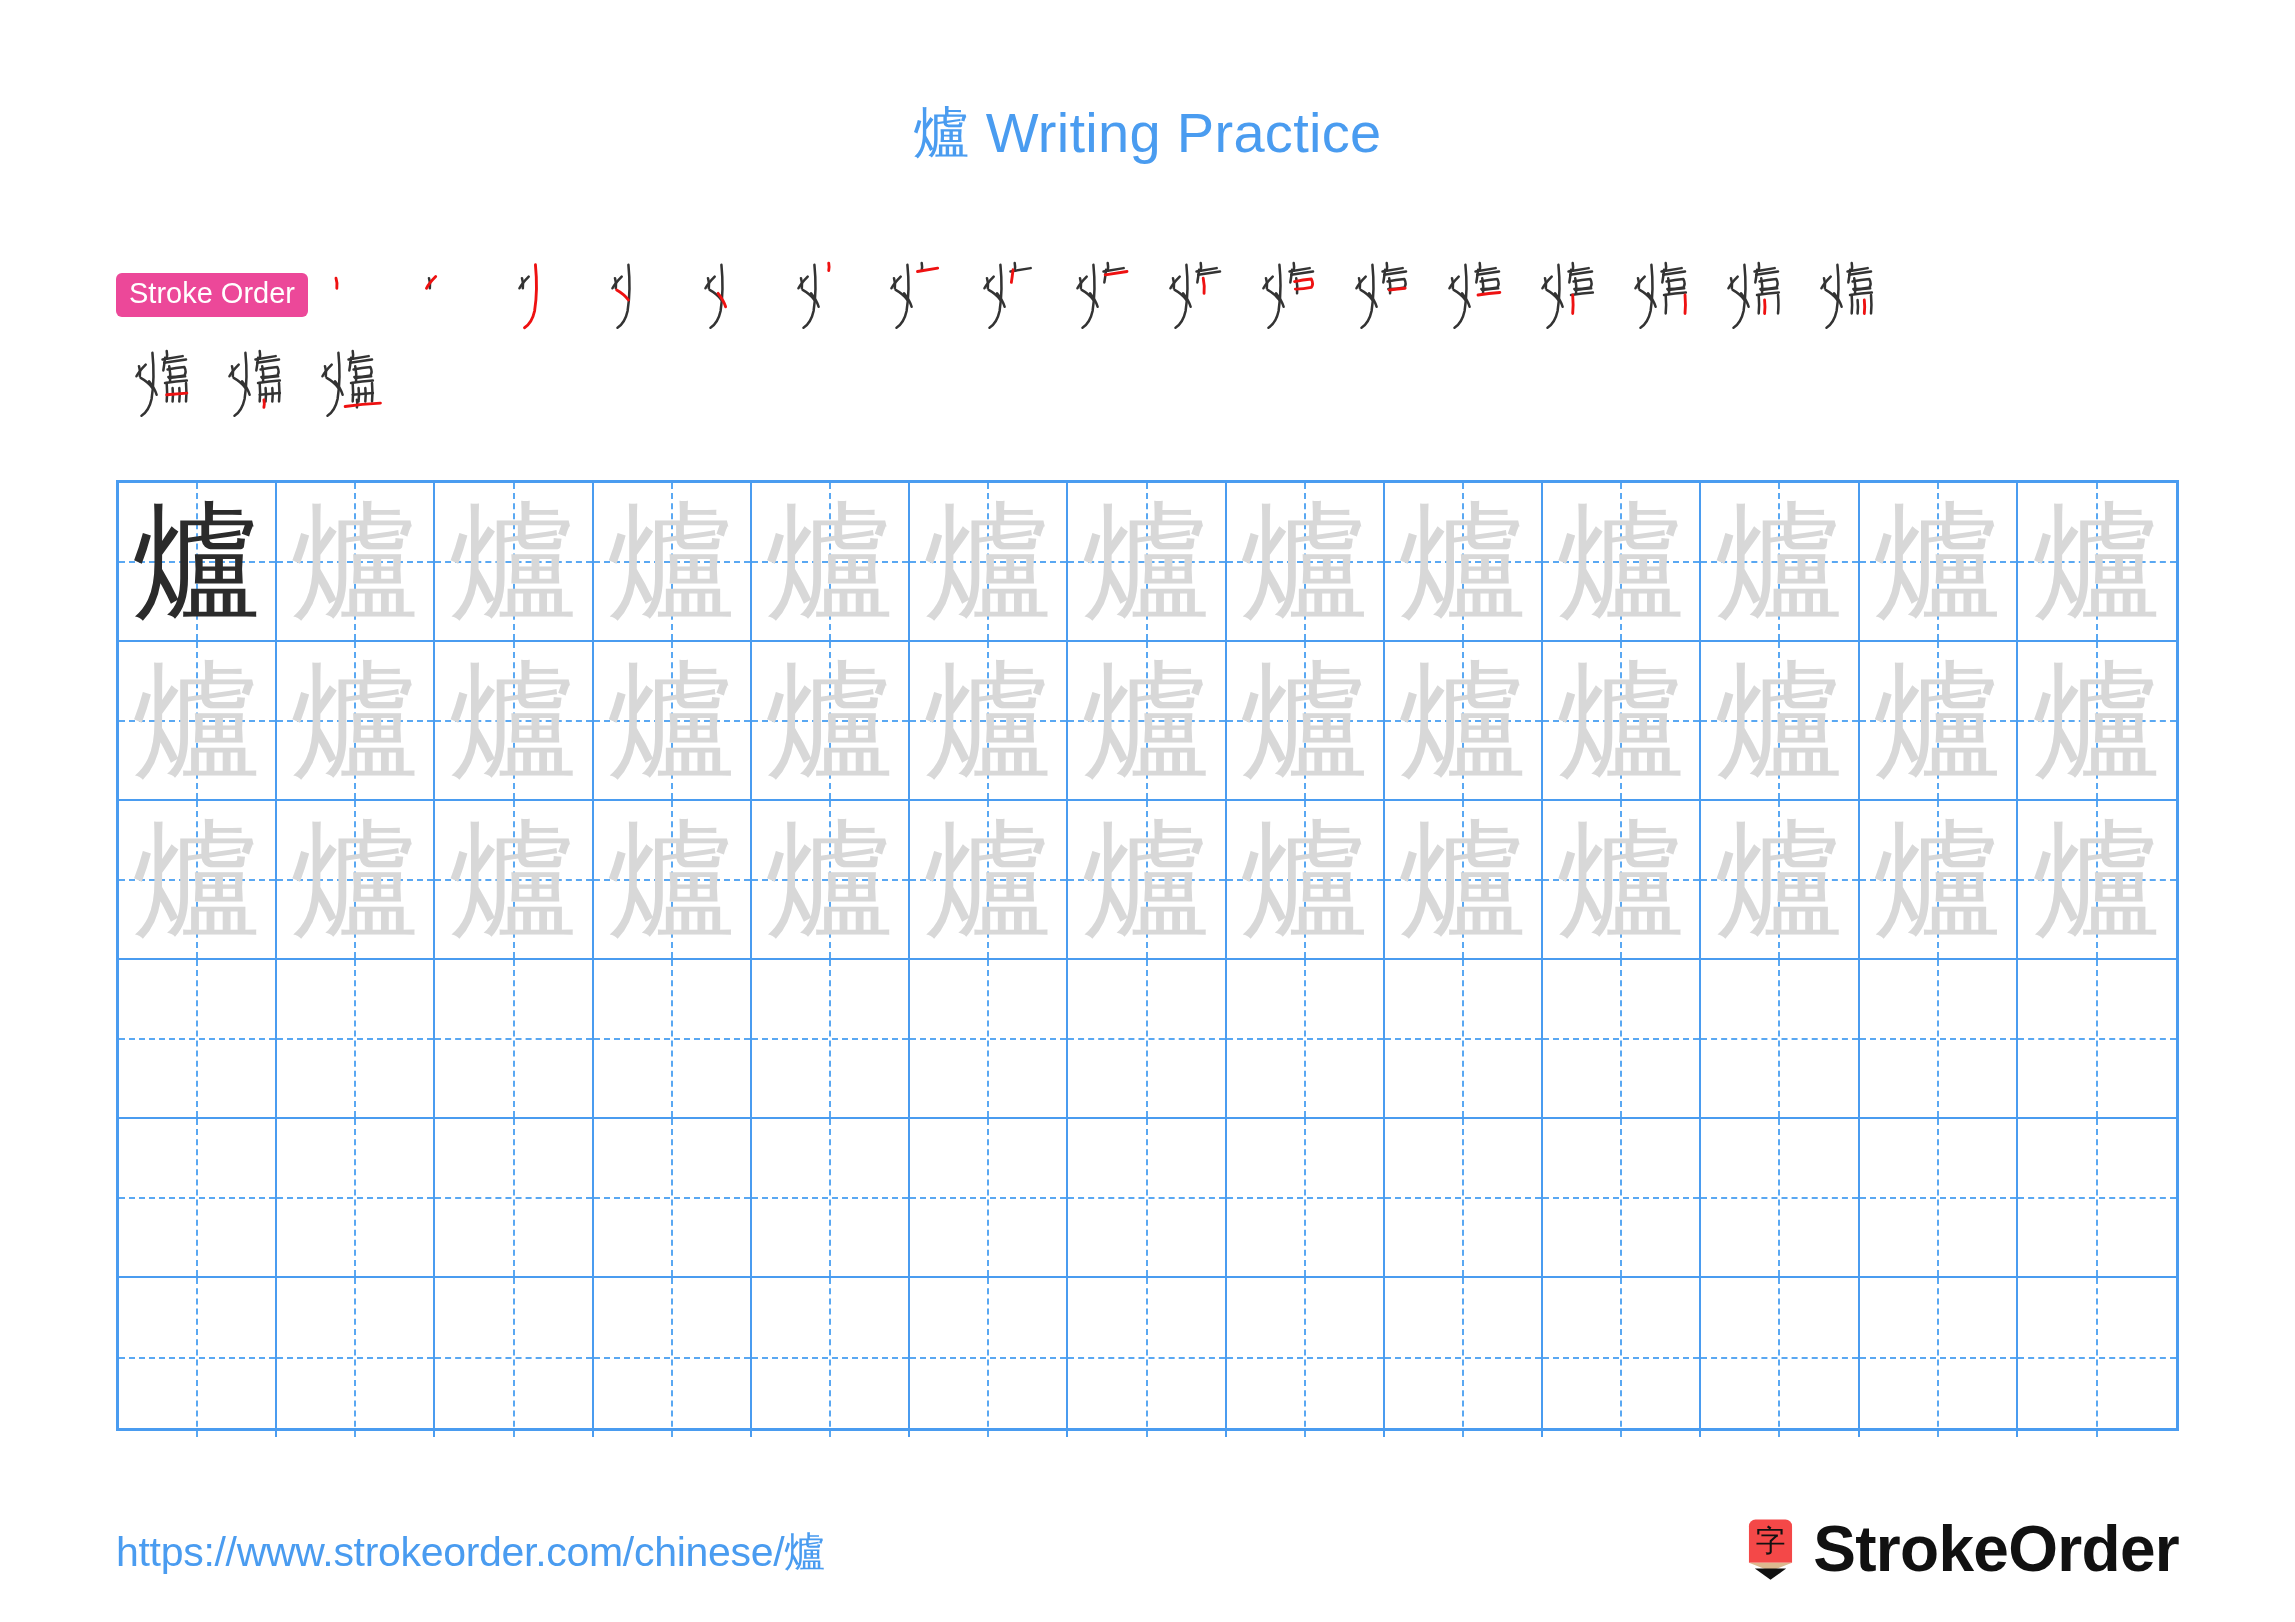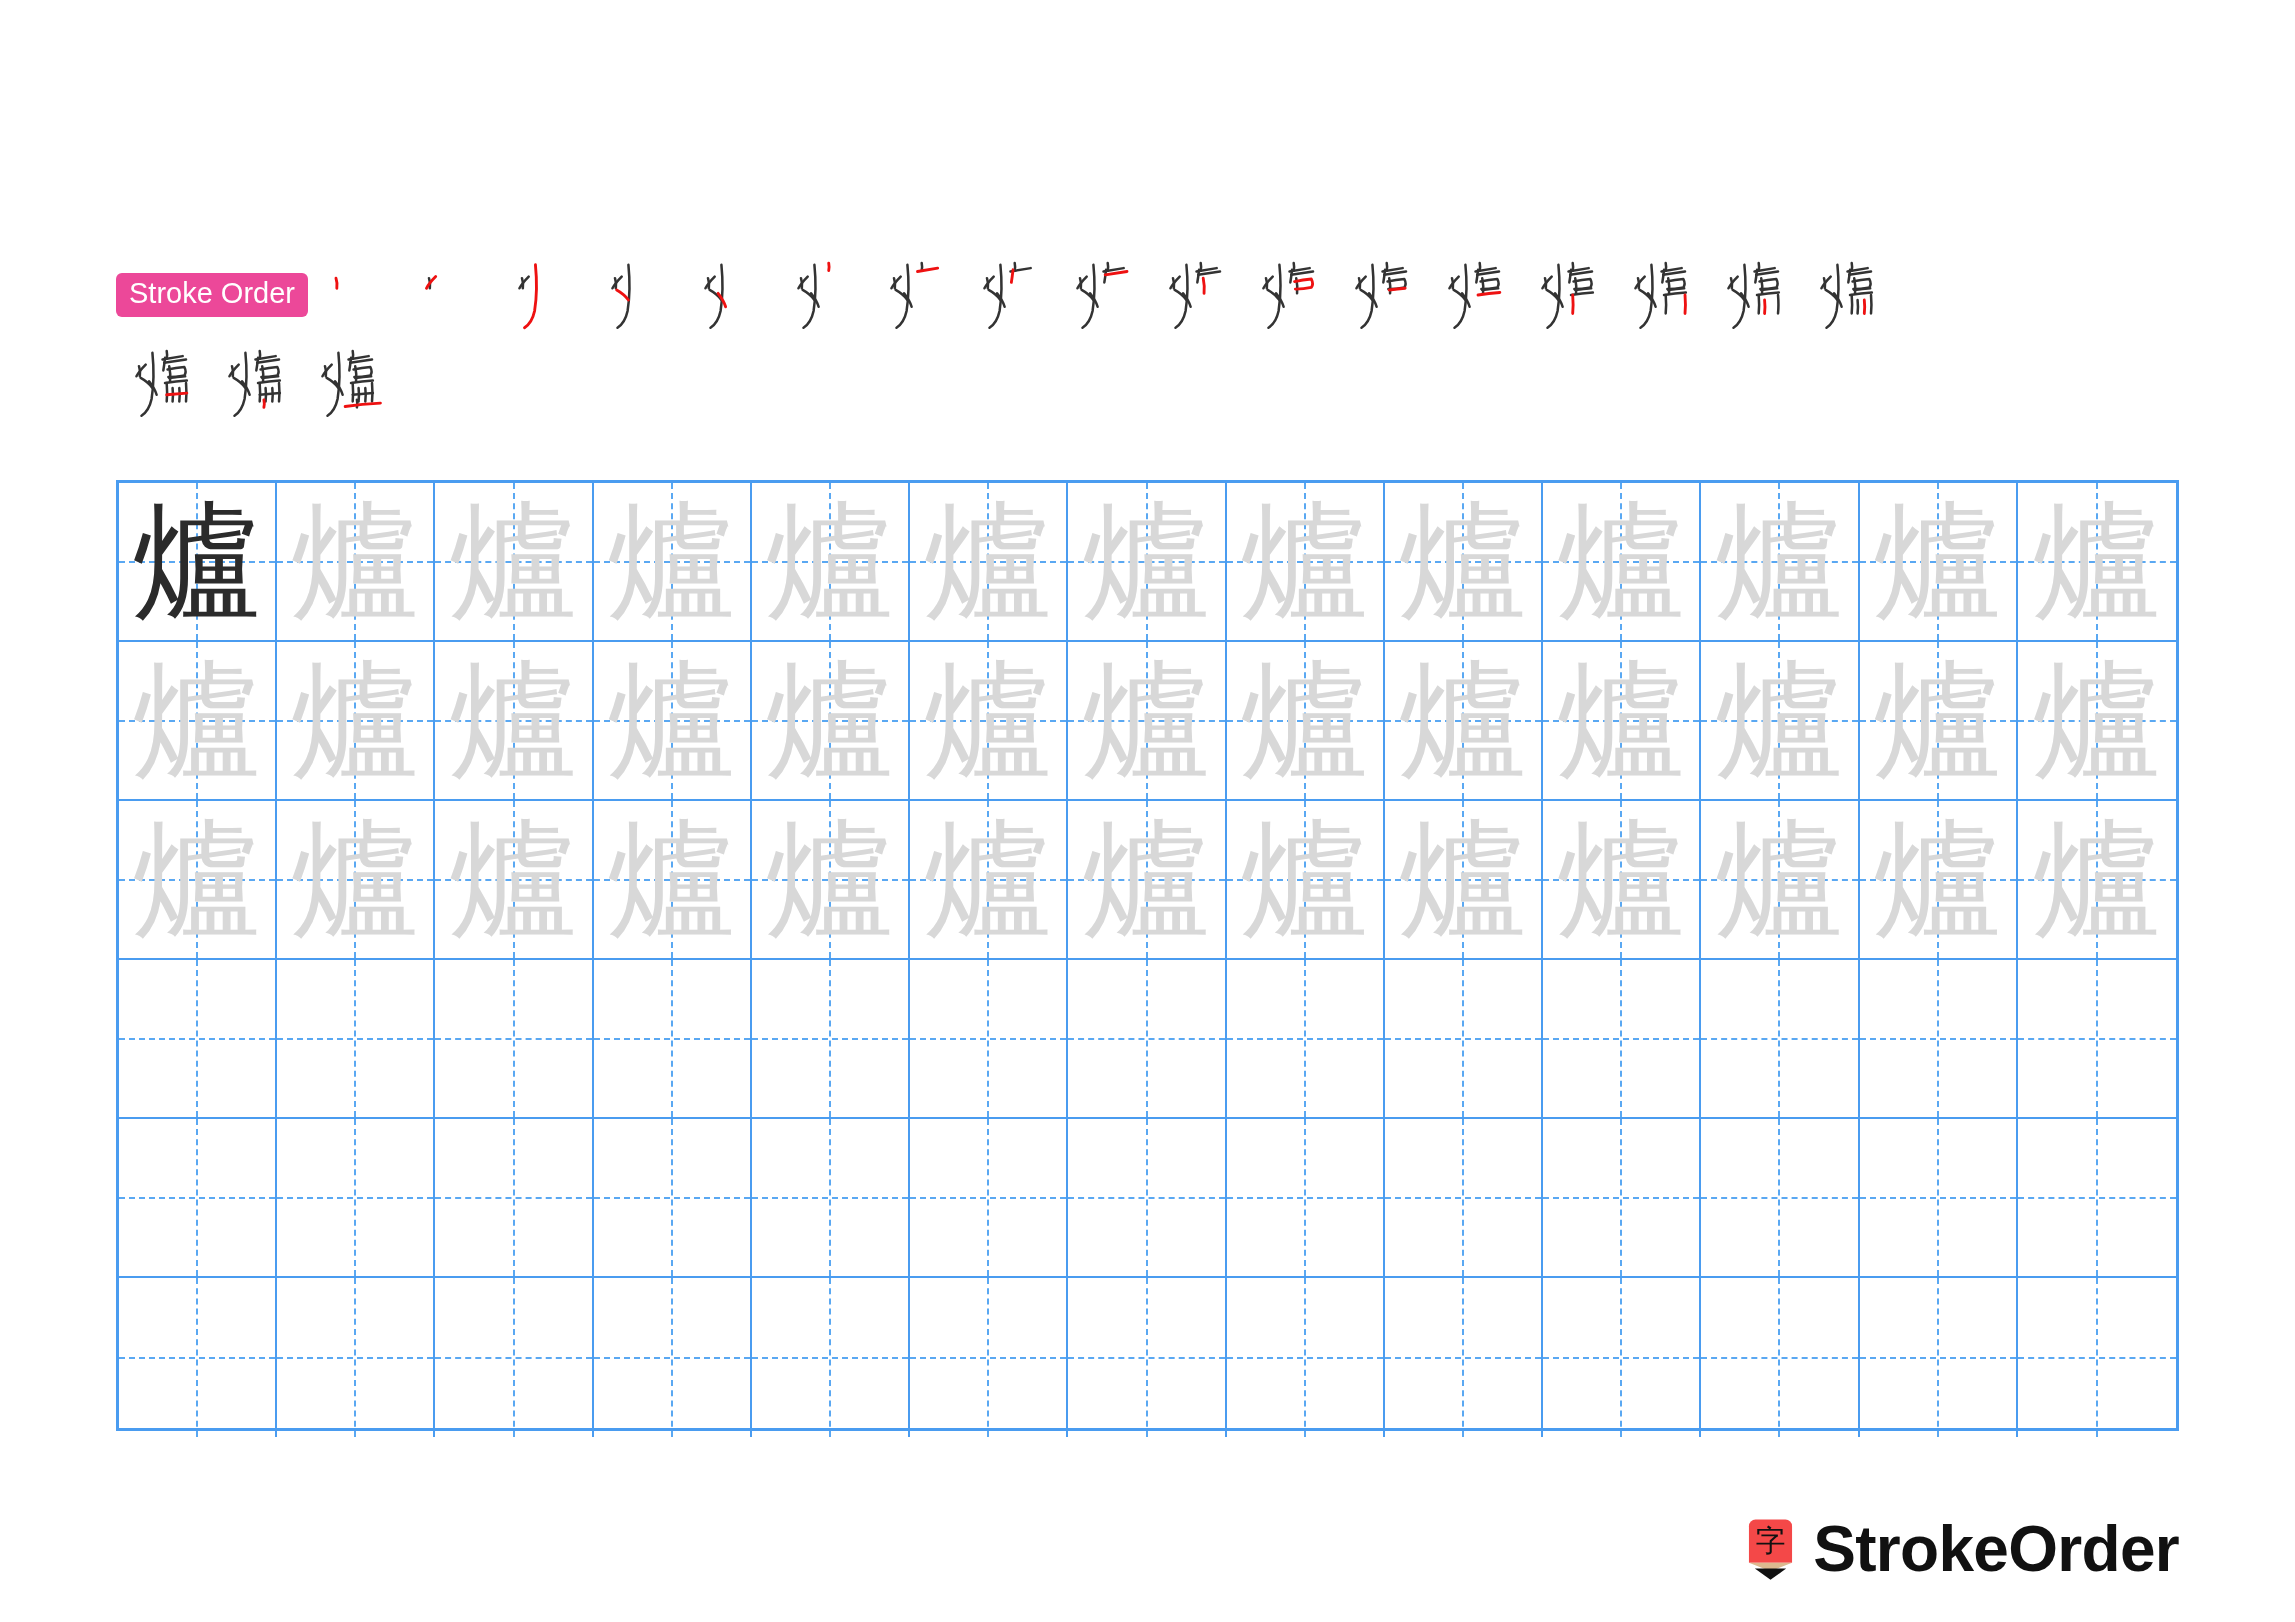--- a/index.html
+++ b/index.html
@@ -180,20 +180,23 @@
     letter-spacing: -0.7px;
     white-space: nowrap;
     line-height: 1;
   }
 </style>
 </head>
 <body>
 
 <div class="page">
 
+  <div class="title">
+    <span class="han">爐</span><span> Writing Practice</span>
+  </div>
 
   <div class="stroke-section">
     <div class="stroke-row">
       <span class="stroke-badge">Stroke Order</span><span id="strokes-row-1"><span class="stroke-cell"><svg viewBox="0 0 100 100">
               <path d="M22 30 q2 6 1 12" fill="none" stroke-linecap="round" stroke-linejoin="round" stroke="#ee1111" stroke-width="3.4"></path>
             </svg></span><span class="stroke-cell"><svg viewBox="0 0 100 100">
               <path d="M22 30 q2 6 1 12" fill="none" stroke-linecap="round" stroke-linejoin="round" stroke="#333333" stroke-width="3"></path>
               <path d="M30 28 q-8 8 -11 14" fill="none" stroke-linecap="round" stroke-linejoin="round" stroke="#ee1111" stroke-width="3.4"></path>
             </svg></span><span class="stroke-cell"><svg viewBox="0 0 100 100">
               <path d="M22 30 q2 6 1 12" fill="none" stroke-linecap="round" stroke-linejoin="round" stroke="#333333" stroke-width="3"></path>
@@ -669,20 +672,23 @@
         </div>
         <div class="grid-cell">
           <div class="cell-char blank"></div>
         </div>
         <div class="grid-cell">
           <div class="cell-char blank"></div>
         </div>
       </div>
     </div>
 
+  <div class="footer-url">
+    <span>https://www.strokeorder.com/chinese/</span><span class="han">爐</span>
+  </div>
 
   <div class="brand">
     <span class="brand-logo">
       <svg viewBox="0 0 78 98" width="51" height="64" aria-hidden="true">
         <path d="M6 14 A10 10 0 0 1 16 4 L62 4 A10 10 0 0 1 72 14 L72 70 L6 70 Z" fill="#f44848"></path>
         <path d="M6 70 L72 70 L39 83 Z" fill="#dcb98f"></path>
         <path d="M15 79 L63 79 L39 96 Z" fill="#111111"></path>
         <text x="39" y="52" text-anchor="middle" font-family="DejaVu Sans, sans-serif" font-size="46" fill="#111111">字</text>
       </svg>
     </span>

